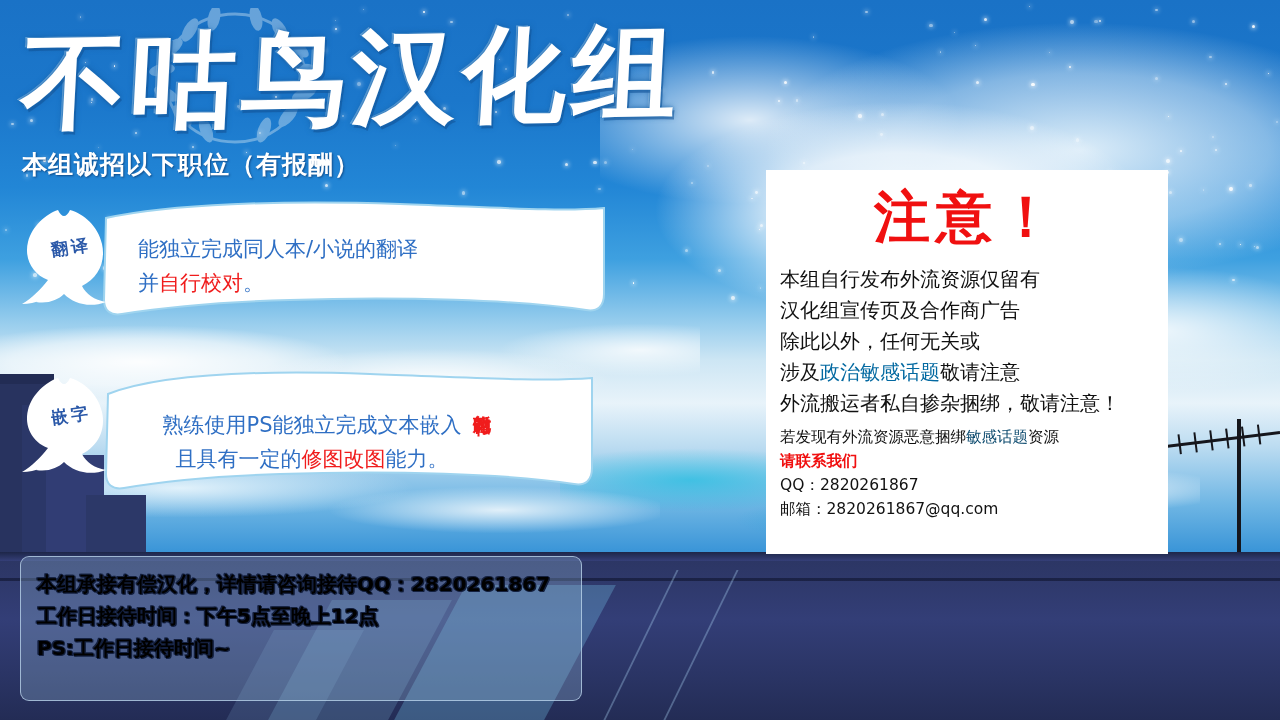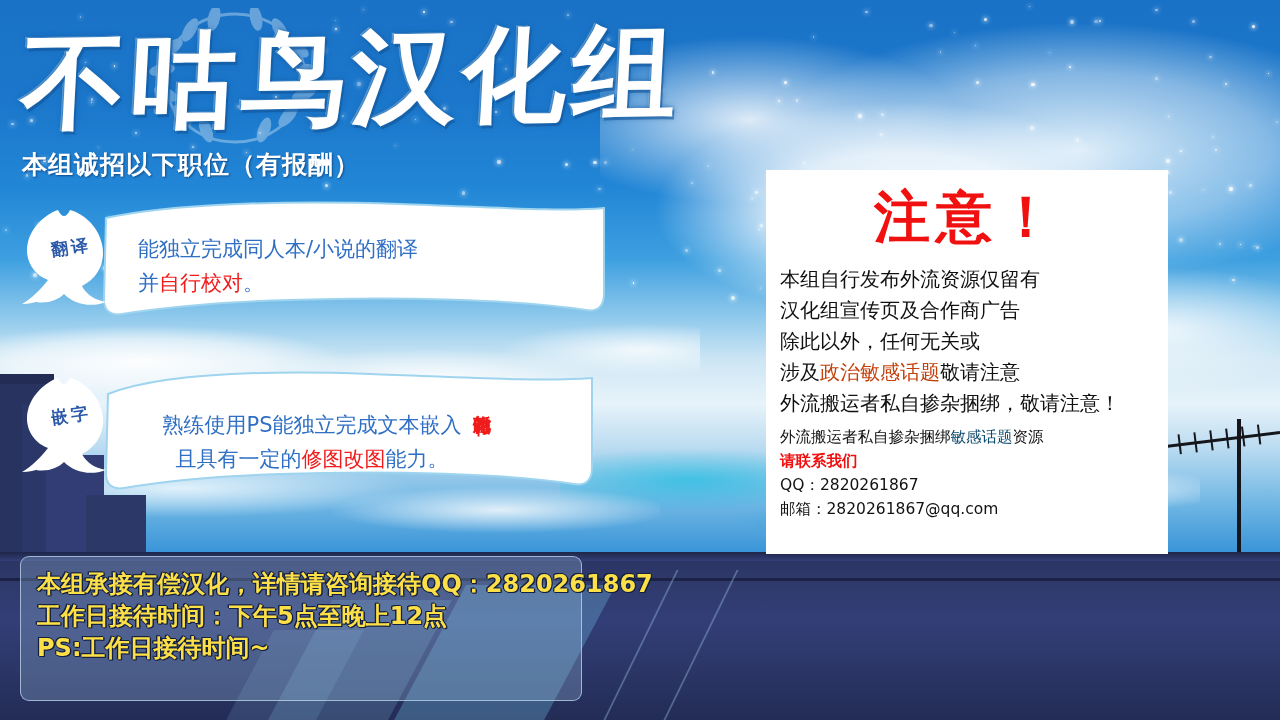--- a/index.html
+++ b/index.html
@@ -148,38 +148,38 @@
   .notice .nhead{
     text-align:center;margin-top:10px;
     font-family:"DejaVu Sans","Liberation Sans",sans-serif;
     font-size:56px;font-weight:bold;color:#f01010;letter-spacing:6px;
   }
   .notice .nbody{
     margin:8px 0 0 14px;
     font-family:"DejaVu Sans","Liberation Sans",sans-serif;
     font-size:20px;line-height:31px;color:#111;
   }
-  .notice .nbody .hl{color:#c2410c;margin-top:13px;}
+  .notice .nbody .hl{color:#0369a1;margin-top:13px;}
   .notice .nfoot{
     margin:6px 0 0 14px;
     font-family:"DejaVu Sans","Liberation Sans",sans-serif;
     font-size:15.5px;line-height:24px;color:#111;
   }
   .notice .nfoot .hl{color:#0c4a6e;}
   .notice .nfoot .red{color:#f01010;font-weight:bold;}
 
   
   .infobox{
     position:absolute;left:20px;top:556px;width:560px;height:143px;
     border:1px solid rgba(190,215,238,.75);border-radius:9px;
     background:rgba(150,185,215,.30);
   }
   .infobox .iline{
     font-family:"DejaVu Sans","Liberation Sans",sans-serif;
-    font-size:24px;line-height:32px;color:#fde047;font-weight:bold;
+    font-size:20px;line-height:32px;color:#000000;font-weight:bold;
     margin-left:16px;white-space:nowrap;
     text-shadow:-1.2px 0 #14203f,1.2px 0 #14203f,0 -1.2px #14203f,0 1.2px #14203f,
                  1.2px 1.2px #14203f,-1.2px -1.2px #14203f;
   }
   .infobox .iwrap{padding-top:11px;}
 </style>
 </head>
 <body>
 
 <div id="stage">
@@ -446,21 +446,21 @@
   <div class="notice">
     <div class="nhead">注意！</div>
     <div class="nbody">
       <div>本组自行发布外流资源仅留有</div>
       <div>汉化组宣传页及合作商广告</div>
       <div>除此以外，任何无关或</div>
       <div><span>涉及</span><span class="hl">政治敏感话题</span><span>敬请注意</span></div>
       <div>外流搬运者私自掺杂捆绑，敬请注意！</div>
     </div>
     <div class="nfoot">
-      <div><span>外流搬运者私自掺杂捆绑</span><span class="hl">敏感话题</span><span>资源</span></div>
+      <div><span>若发现有外流资源恶意捆绑</span><span class="hl">敏感话题</span><span>资源</span></div>
       <div class="red">请联系我们</div>
       <div><span>QQ：</span><span>2820261867</span></div>
       <div><span>邮箱：</span><span>2820261867@qq.com</span></div>
     </div>
   </div>
 
   <div class="infobox">
     <div class="iwrap">
       <div class="iline">本组承接有偿汉化，详情请咨询接待QQ：2820261867</div>
       <div class="iline">工作日接待时间：下午5点至晚上12点</div>

